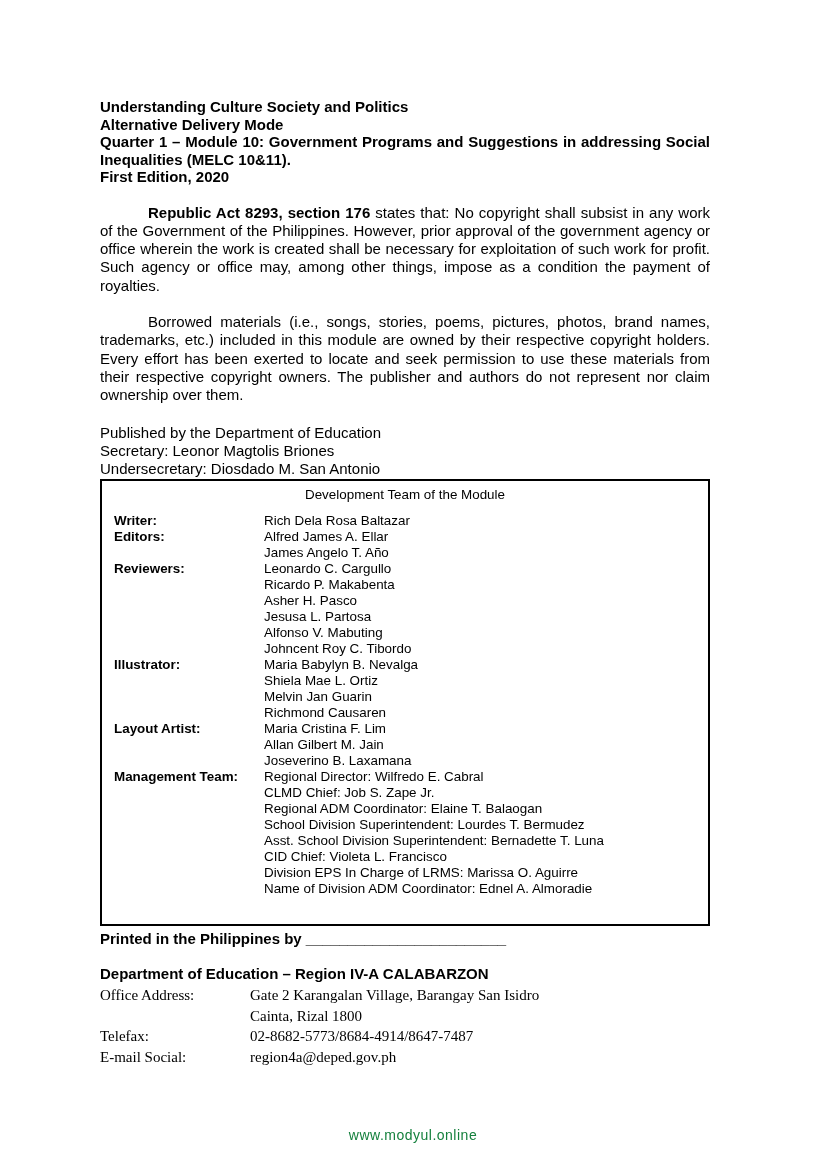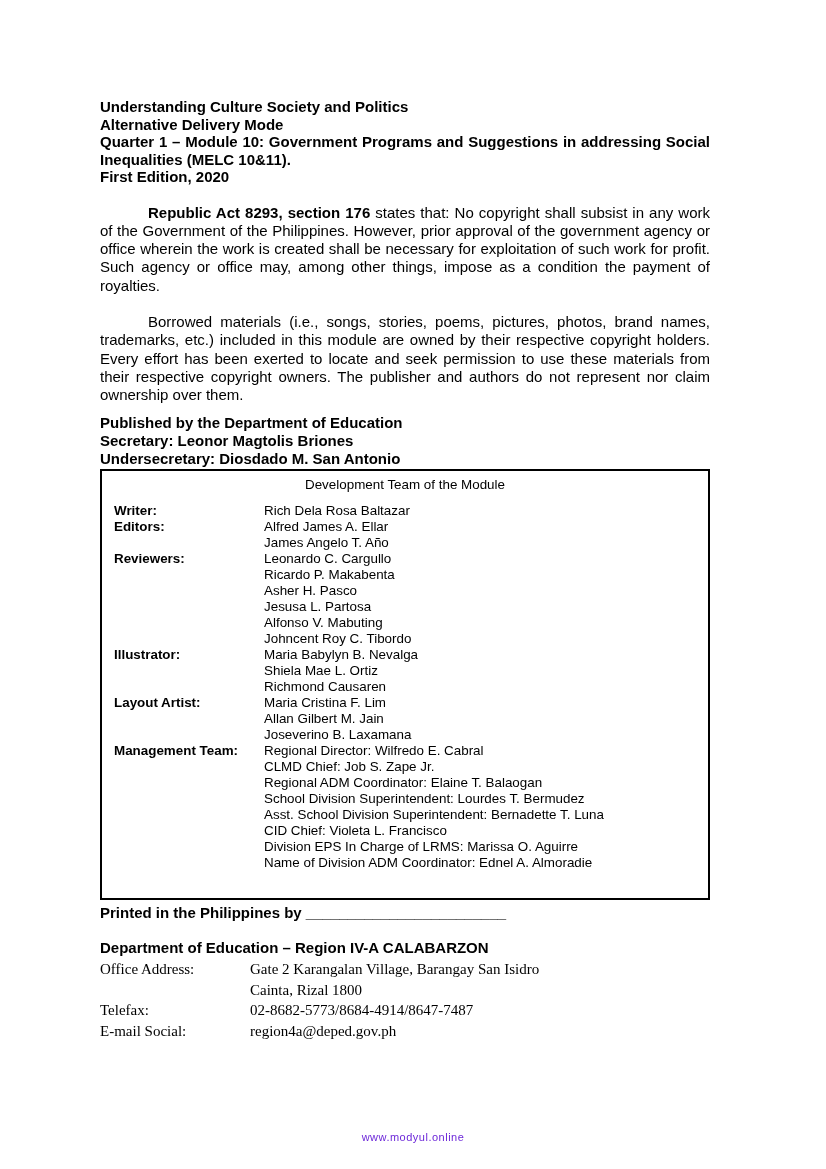--- a/index.html
+++ b/index.html
@@ -21,23 +21,22 @@
     line-height: 17.5px;
     text-align: justify;
   }
   .body-par {
     margin: 18px 0 0 0;
     line-height: 18.3px;
     text-align: justify;
     text-indent: 48px;
   }
   .publisher-block {
-    margin-top: 10px;
+    margin-top: 20px;
     line-height: 17.6px;
-    font-weight: bold;
   }
   .dev-box {
     margin-top: 2px;
     border: 2px solid #000000;
     padding: 6px 12px 27px 12px;
     font-size: 13.4px;
     line-height: 16px;
   }
   .dev-title {
     text-align: center;
@@ -71,22 +70,22 @@
     flex: 0 0 150px;
     width: 150px;
   }
   .contact-values { flex: 1; }
   .watermark {
     position: absolute;
     left: 0;
     right: 0;
     bottom: 26px;
     text-align: center;
-    color: #6d28d9;
-    font-size: 11px;
+    color: #15803d;
+    font-size: 14px;
     letter-spacing: 0.5px;
   }
 </style>
 </head>
 <body>
 
 <div class="page">
 
   <div class="header-block">
     <div>Understanding Culture Society and Politics</div>
@@ -130,20 +129,21 @@
             <div>Jesusa L. Partosa</div>
             <div>Alfonso V. Mabuting</div>
             <div>Johncent Roy C. Tibordo</div>
           </div>
         </div>
         <div class="dev-row">
           <div class="dev-label">Illustrator:</div>
           <div class="dev-values">
             <div>Maria Babylyn B. Nevalga</div>
             <div>Shiela Mae L. Ortiz</div>
+            <div>Melvin Jan Guarin</div>
             <div>Richmond Causaren</div>
           </div>
         </div>
         <div class="dev-row">
           <div class="dev-label">Layout Artist:</div>
           <div class="dev-values">
             <div>Maria Cristina F. Lim</div>
             <div>Allan Gilbert M. Jain</div>
             <div>Joseverino B. Laxamana</div>
           </div>

